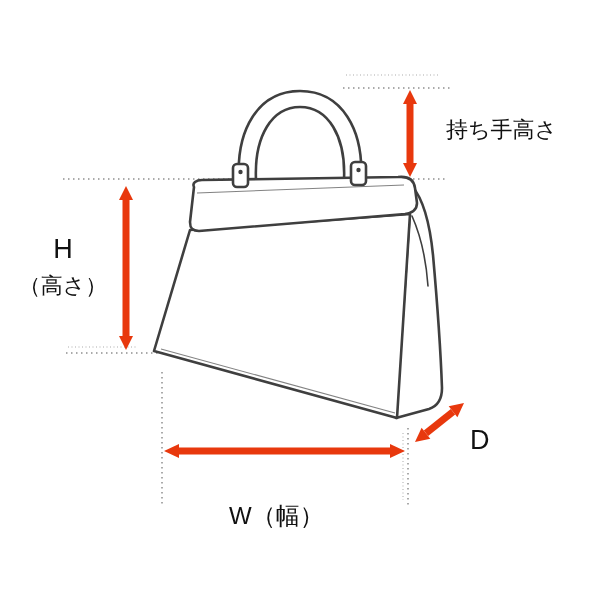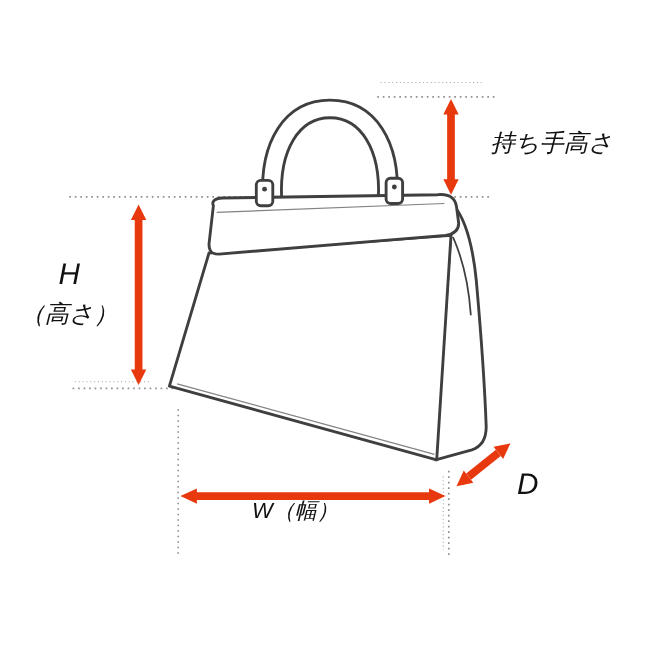--- a/index.html
+++ b/index.html
@@ -9,36 +9,35 @@
     --bg:#ffffff;
   }
   html,body{margin:0;padding:0;background:#fff;}
   .stage{
     position:relative;
     width:600px;height:600px;
     background:var(--bg);
     font-family:"Liberation Sans", sans-serif;
     color:#111;
     overflow:hidden;
-    font-style:italic;
   }
   svg{position:absolute;left:0;top:0;}
   .bag-part{fill:#fff;stroke:var(--outline);stroke-width:2.6;stroke-linejoin:round;stroke-linecap:round;}
   .bag-detail{fill:none;stroke:var(--outline);stroke-width:1.6;stroke-linecap:round;}
   .bag-faint{fill:none;stroke:var(--outline);stroke-width:1.1;opacity:.65;}
   .guide{stroke:var(--guide);stroke-width:1.5;stroke-dasharray:1.5 3.5;fill:none;}
   .tiny-marks{stroke:#ababab;stroke-width:1;stroke-dasharray:1 2.5;fill:none;}
   .arrow-shaft{stroke:var(--arrow);stroke-width:7;fill:none;}
   .arrow-head{fill:var(--arrow);stroke:none;}
   .label{position:absolute;white-space:nowrap;line-height:1.15;}
   .label-handle{left:446px;top:117px;font-size:22px;}
   .label-h{left:14px;top:234px;width:98px;text-align:center;}
   .label-h .sym{font-size:27px;display:block;}
   .label-h .nm{font-size:22px;display:block;margin-top:8px;}
-  .label-w{left:229px;top:454px;font-size:20px;text-align:right;}
+  .label-w{left:229px;top:502px;font-size:24px;text-align:right;}
   .label-d{left:460px;top:425px;}
   .label-d .sym{font-size:27px;display:block;margin-left:10px;}
   .label-d .nm{font-size:21px;display:block;margin-top:2px;}
 </style>
 </head>
 <body>
 
 <div class="stage">
 
   <svg width="600" height="600" viewBox="0 0 600 600">

